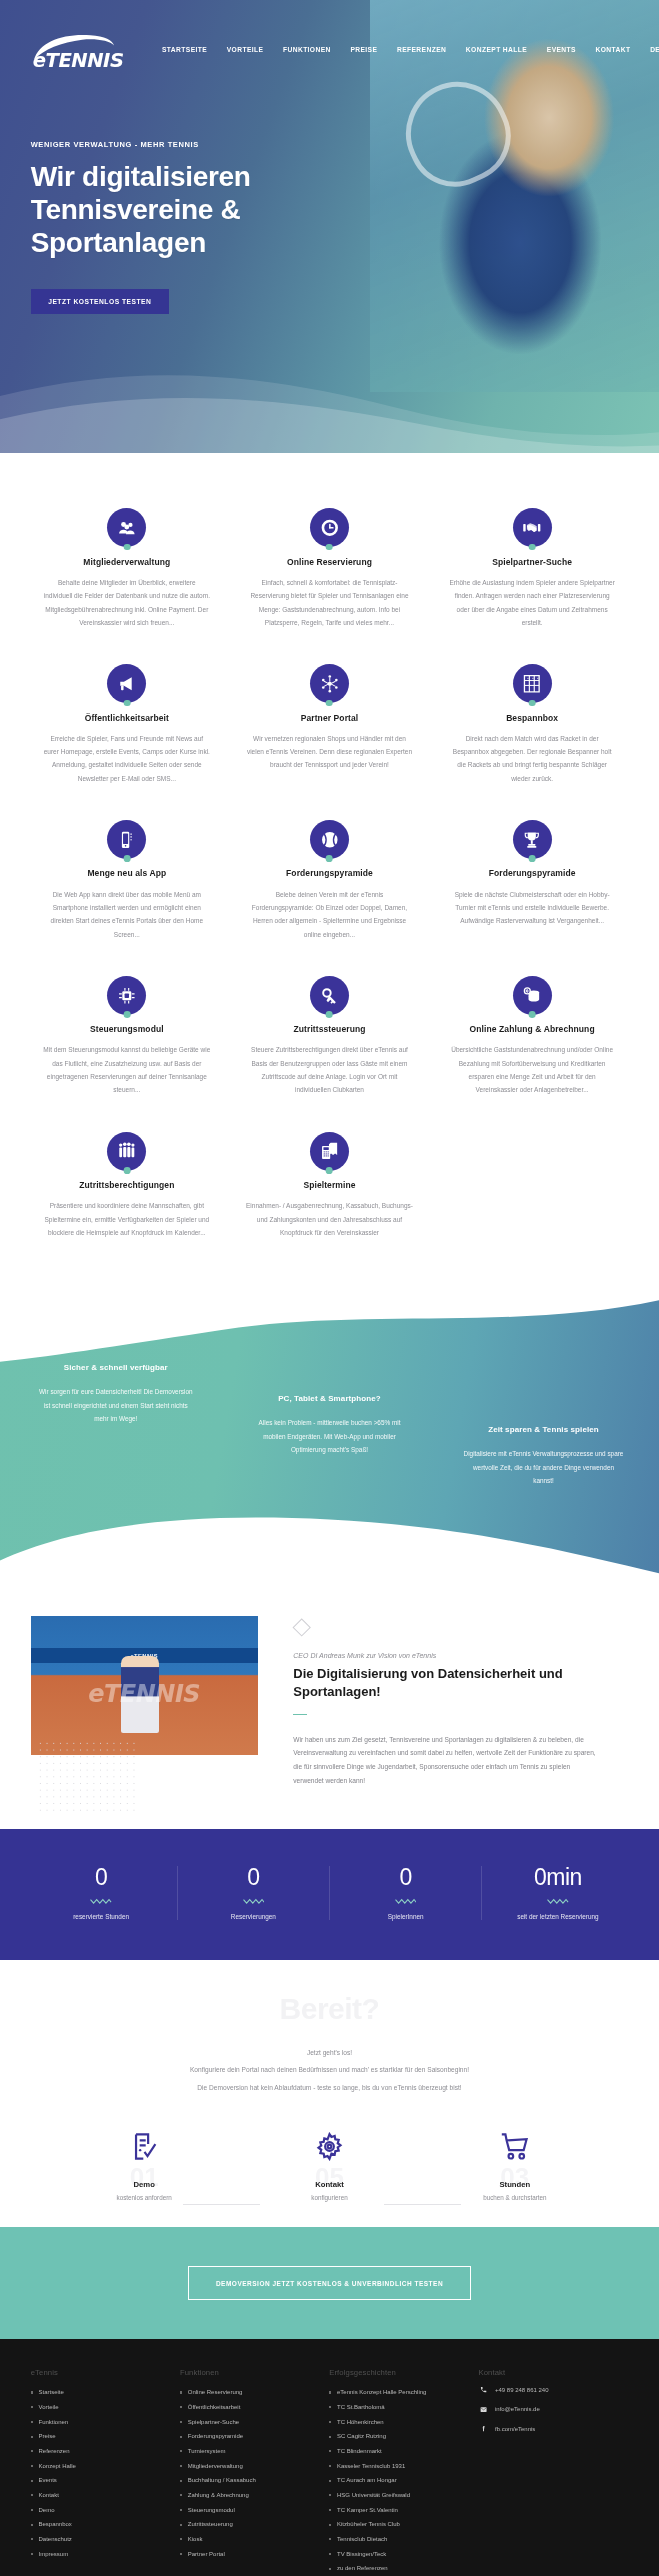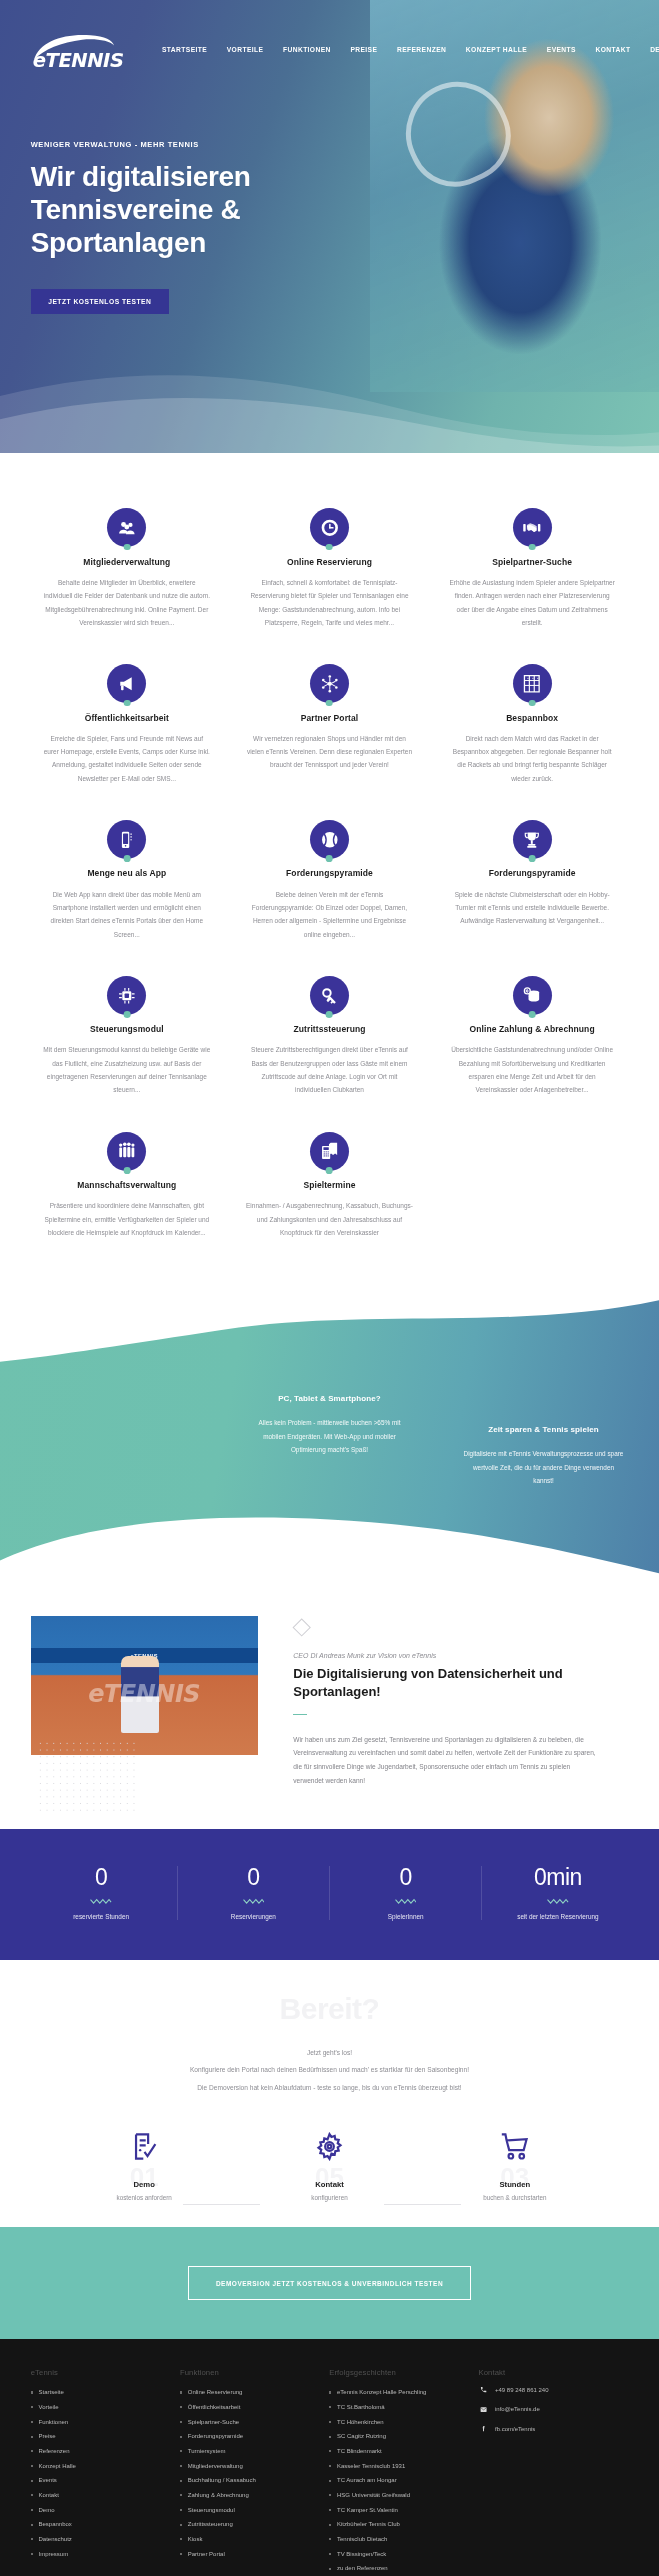--- a/index.html
+++ b/index.html
@@ -418,21 +418,21 @@
               <circle cx="4.5" cy="5" r="2"></circle>
               <circle cx="9.5" cy="4" r="2.2"></circle>
               <circle cx="14.5" cy="4" r="2.2"></circle>
               <circle cx="19.5" cy="5" r="2"></circle>
               <rect x="2.8" y="8" width="3.4" height="12" rx="1.2"></rect>
               <rect x="7.6" y="7.2" width="3.8" height="12.8" rx="1.3"></rect>
               <rect x="12.6" y="7.2" width="3.8" height="12.8" rx="1.3"></rect>
               <rect x="17.8" y="8" width="3.4" height="12" rx="1.2"></rect>
             </svg>
         </div>
-        <h3>Mannschaftsverwaltung</h3>
+        <h3>Zutrittsberechtigungen</h3>
         <p>Präsentiere und koordiniere deine Mannschaften, gibt Spieltermine ein, ermittle Verfügbarkeiten der Spieler und blockiere die Heimspiele auf Knopfdruck im Kalender...</p>
       </div>
 
       <div class="fcard">
         <div class="fico">
           <svg viewBox="0 0 24 24">
               <path d="M13 2h8v15l-2.5-1.8L16 17l-2.5-1.8L11 17V4z"></path>
               <rect x="2.5" y="6" width="10" height="16" rx="1" fill="#fff"></rect>
               <rect x="4.2" y="7.7" width="6.6" height="3.2" rx=".5" fill="#3b3399"></rect>
               <circle cx="5.2" cy="13.3" r=".8" fill="#3b3399"></circle>
@@ -454,20 +454,24 @@
   </section>
 
   <section class="benefits">
     <svg class="w-top" viewBox="0 0 1280 150" preserveAspectRatio="none">
       <path d="M0,0 L1280,0 L1280,20 C1000,80 700,35 430,78 C260,104 110,128 0,140 Z" fill="#ffffff"></path>
     </svg>
     <svg class="w-bot" viewBox="0 0 1280 160" preserveAspectRatio="none">
       <path d="M0,160 L0,120 C130,60 330,24 640,40 C920,54 1130,110 1280,145 L1280,160 Z" fill="#ffffff"></path>
     </svg>
     <div class="ben-inner">
+      <div class="ben ben-1">
+        <h4>Sicher &amp; schnell verfügbar</h4>
+        <p>Wir sorgen für eure Datensicherheit! Die Demoversion ist schnell eingerichtet und einem Start steht nichts mehr im Wege!</p>
+      </div>
       <div class="ben ben-3">
         <h4>Zeit sparen &amp; Tennis spielen</h4>
         <p>Digitalisiere mit eTennis Verwaltungsprozesse und spare wertvolle Zeit, die du für andere Dinge verwenden kannst!</p>
       </div>
       <div class="ben ben-2">
         <h4>PC, Tablet &amp; Smartphone?</h4>
         <p>Alles kein Problem - mittlerweile buchen &gt;65% mit mobilen Endgeräten. Mit Web-App und mobiler Optimierung macht's Spaß!</p>
       </div>
     </div>
   </section>

